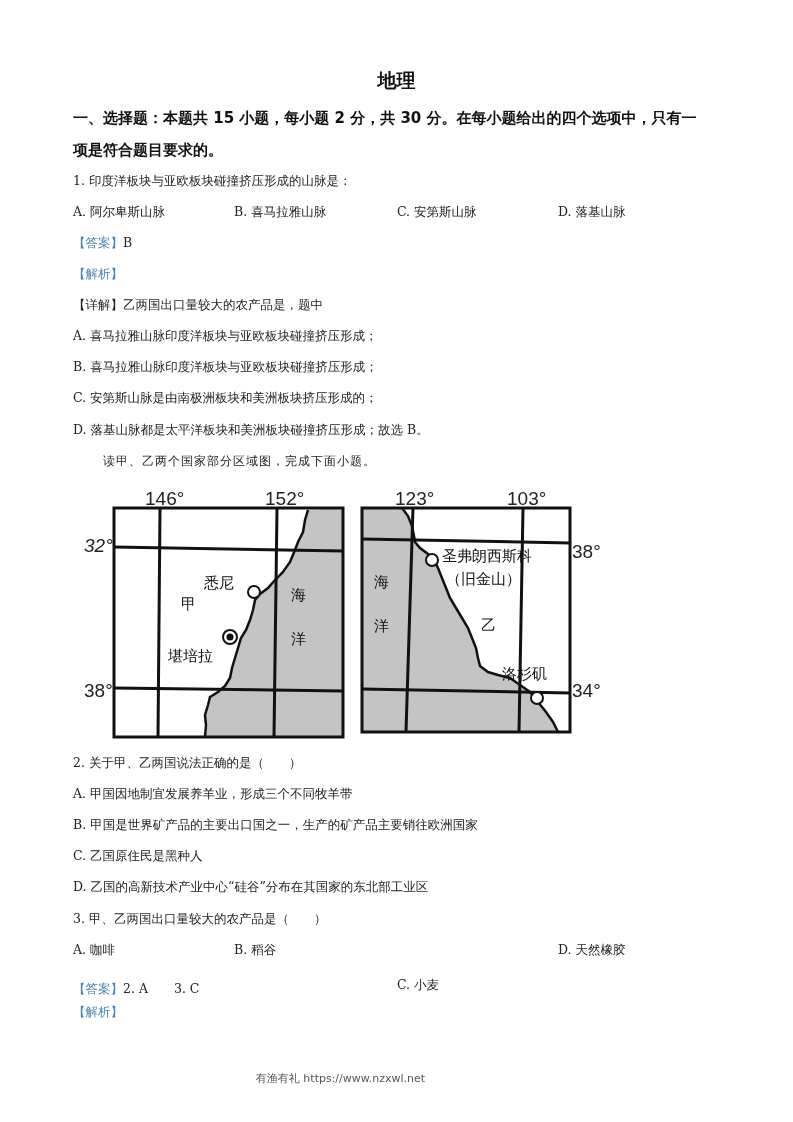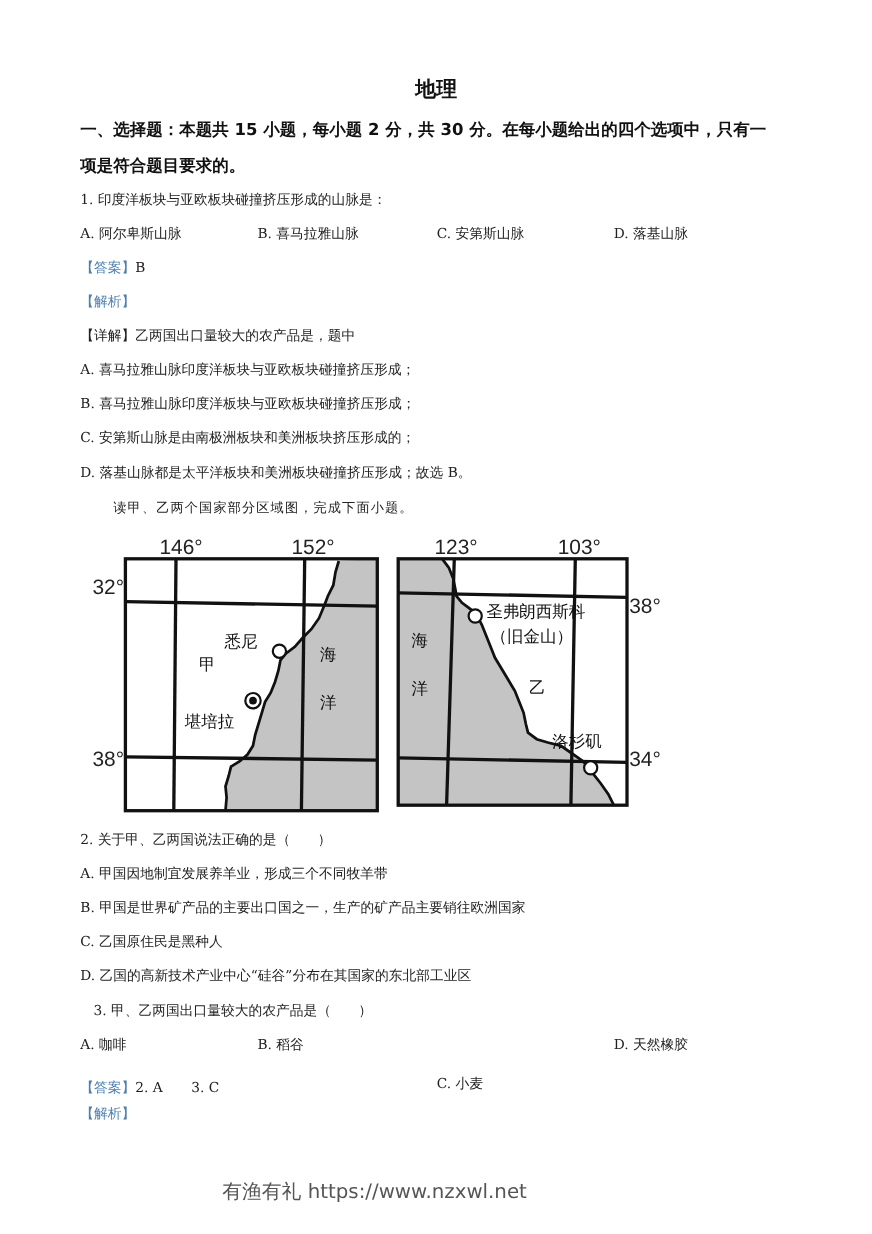--- a/index.html
+++ b/index.html
@@ -21,21 +21,21 @@
     position: absolute; left: 73px; font-size: 12.5px; line-height: 18px; white-space: nowrap; color: #222;
   }
   .opts { position: absolute; left: 73px; width: 600px; font-size: 12.5px; line-height: 18px; white-space: nowrap; color: #222; }
   .opts span { position: absolute; top: 0; }
   .tag { color: #4a7fb0; }
   .intro { position: absolute; left: 103px; font-size: 12px; letter-spacing: 1px; color: #222; }
   .map { position: absolute; }
   .map svg { display: block; }
   .footer {
     position: absolute; top: 1071px; left: 0; width: 681px; text-align: center;
-    font-family: "DejaVu Sans", sans-serif; font-size: 18px; color: #555;
+    font-family: "DejaVu Sans", sans-serif; font-size: 11px; color: #555;
   }
   .deg { position: absolute; font-family: "Liberation Sans", sans-serif; font-size: 19px; color: #222; }
   .maplabel { position: absolute; font-family: "DejaVu Sans", sans-serif; font-size: 15px; color: #111; }
 </style>
 </head>
 <body>
 
 <div class="page-title">地理</div>
 
 <div class="section-head" style="top:101px;">一、选择题：本题共 15 小题，每小题 2 分，共 30 分。在每小题给出的四个选项中，只有一</div>
@@ -76,21 +76,21 @@
 
     <rect x="44" y="28" width="229" height="229" fill="none" stroke="#111" stroke-width="3"></rect>
 
     <circle cx="184" cy="112" r="6" fill="#fff" stroke="#111" stroke-width="2"></circle>
 
     <circle cx="160" cy="157" r="7" fill="#fff" stroke="#111" stroke-width="2"></circle>
     <circle cx="160" cy="157" r="3.5" fill="#111"></circle>
   </svg>
   <span class="deg" style="left:75px; top:8px;">146°</span>
   <span class="deg" style="left:195px; top:8px;">152°</span>
-  <span class="deg" style="left:14px; top:44px;">32°</span>
+  <span class="deg" style="left:14px; top:55px;font-style:italic;">32°</span>
   <span class="deg" style="left:14px; top:200px;">38°</span>
   <span class="maplabel" style="left:134px; top:94px;">悉尼</span>
   <span class="maplabel" style="left:111px; top:115px;">甲</span>
   <span class="maplabel" style="left:98px; top:167px;">堪培拉</span>
   <span class="maplabel" style="left:221px; top:106px;">海</span>
   <span class="maplabel" style="left:221px; top:150px;">洋</span>
 </div>
 
 <div class="map" style="left:350px; top:480px; width:270px; height:265px;">
   <svg width="270" height="265" viewBox="0 0 270 265">
@@ -115,21 +115,21 @@
   <span class="maplabel" style="left:24px; top:93px;">海</span>
   <span class="maplabel" style="left:24px; top:137px;">洋</span>
 </div>
 
 <div class="line" style="top:754px;">2. 关于甲、乙两国说法正确的是（　　）</div>
 <div class="line" style="top:785px;">A. 甲国因地制宜发展养羊业，形成三个不同牧羊带</div>
 <div class="line" style="top:816px;">B. 甲国是世界矿产品的主要出口国之一，生产的矿产品主要销往欧洲国家</div>
 <div class="line" style="top:847px;">C. 乙国原住民是黑种人</div>
 <div class="line" style="top:878px;">D. 乙国的高新技术产业中心“硅谷”分布在其国家的东北部工业区</div>
 
-<div class="line" style="top:910px;margin-left:12px;">3. 甲、乙两国出口量较大的农产品是（　　）</div>
+<div class="line" style="top:910px;">3. 甲、乙两国出口量较大的农产品是（　　）</div>
 <div class="opts" style="top:941px;">
   <span style="left:0px;">A. 咖啡</span>
   <span style="left:161px;">B. 稻谷</span>
   <span style="left:324px;margin-top:35px;">C. 小麦</span>
   <span style="left:485px;">D. 天然橡胶</span>
 </div>
 <div class="line" style="top:980px;">
   <span class="tag">【答案】</span><span>2. A</span><span style="display:inline-block; width:26px;"></span><span>3. C</span>
 </div>
 <div class="line tag" style="top:1003px;">【解析】</div>

